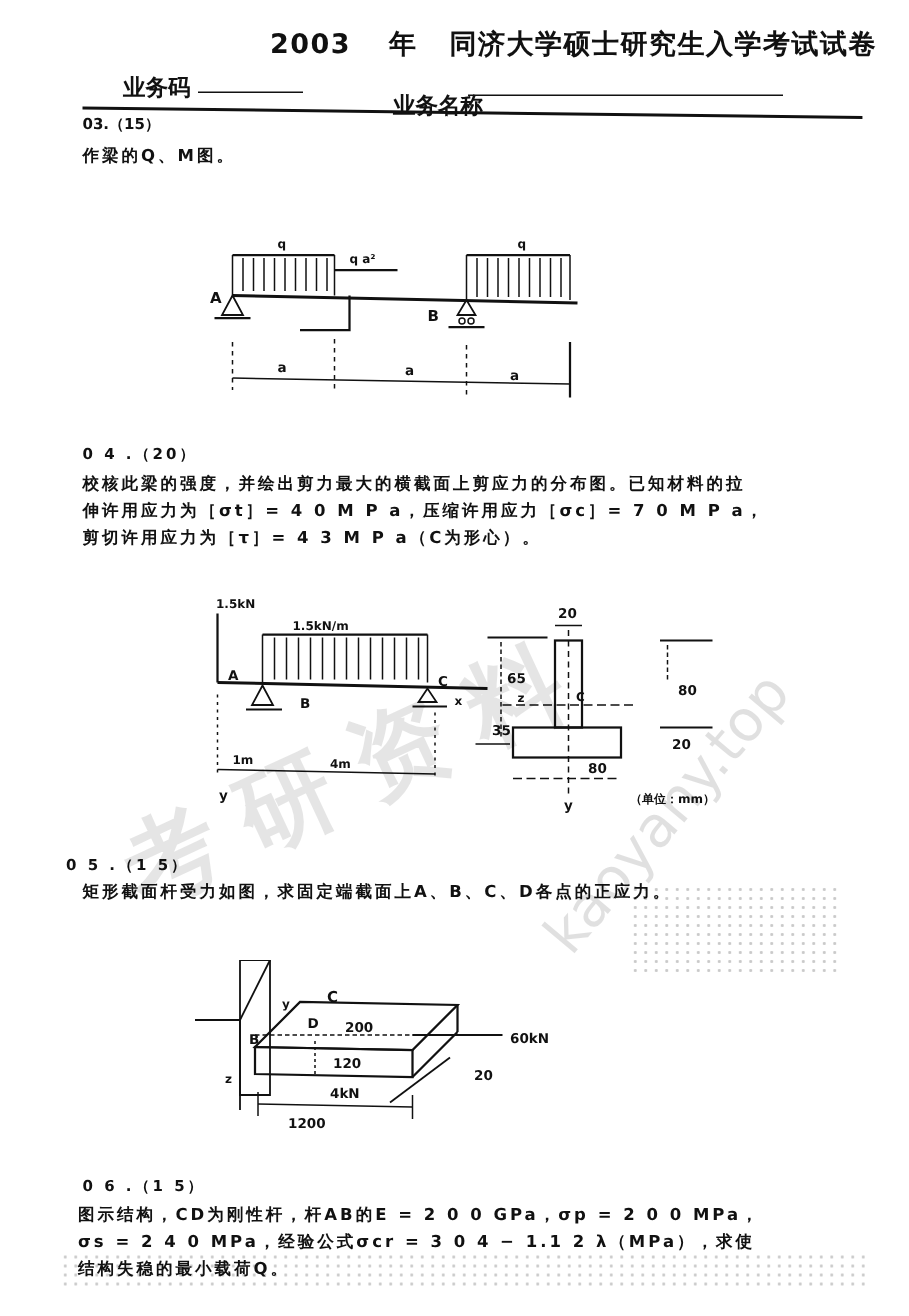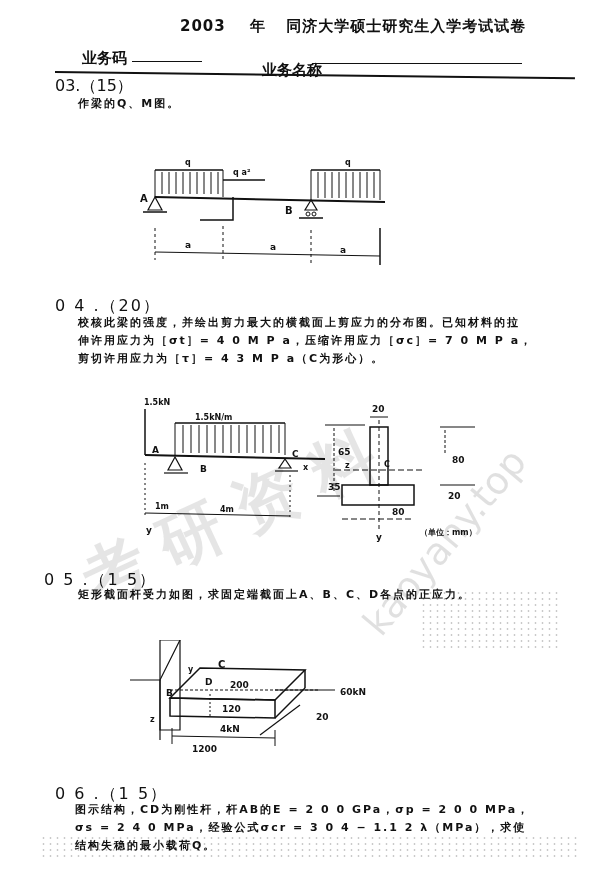--- a/index.html
+++ b/index.html
@@ -1,26 +1,26 @@
 <!DOCTYPE html>
 <html><head>
 <meta charset="utf-8">
 <style>
   html, body { margin: 0; padding: 0; background: #ffffff; }
   body { width: 606px; height: 877px; position: relative; overflow: hidden;
          font-family: "DejaVu Sans", sans-serif; color: #111; }
   .abs { position: absolute; }
-  .title { left: 180px; top: 17px; font-size: 15px; font-weight: bold; letter-spacing: 1px; white-space: nowrap; }
+  .title { left: 180px; top: 17px; font-size: 18px; font-weight: bold; letter-spacing: 1px; white-space: nowrap; }
   .title .year { margin-right: 18px; }
   .title .nian { margin-right: 14px; }
   .hdr-label { font-size: 15px; font-weight: bold; }
   .blank { border-bottom: 1.5px solid #111; height: 1px; }
   .rule { left: 55px; top: 71px; width: 520px; height: 0; border-top: 2px solid #111; transform: rotate(0.7deg); transform-origin: left; }
-  .qnum { font-size: 16px; font-weight: normal; letter-spacing: 2px; }
-  .qtext { font-size: 11px; font-weight: bold; letter-spacing: 2px; line-height: 18px; white-space: nowrap; margin-left: 23px; }
+  .qnum { font-size: 10px; font-weight: bold; letter-spacing: 2px; }
+  .qtext { font-size: 11px; font-weight: bold; letter-spacing: 2px; line-height: 18px; white-space: nowrap; }
   svg text { font-family: "DejaVu Sans", sans-serif; font-weight: bold; fill: #111; }
   .wm { color: rgba(0,0,0,0.10); font-family: "DejaVu Serif", serif; font-weight: bold; }
   .noise { background: radial-gradient(circle, rgba(0,0,0,0.35) 0.8px, transparent 1.2px);
            background-size: 7px 6px; opacity: 0.6; }
 </style>
 </head>
 <body>
 
 <div class="abs title">
   <span class="year">2003</span>

